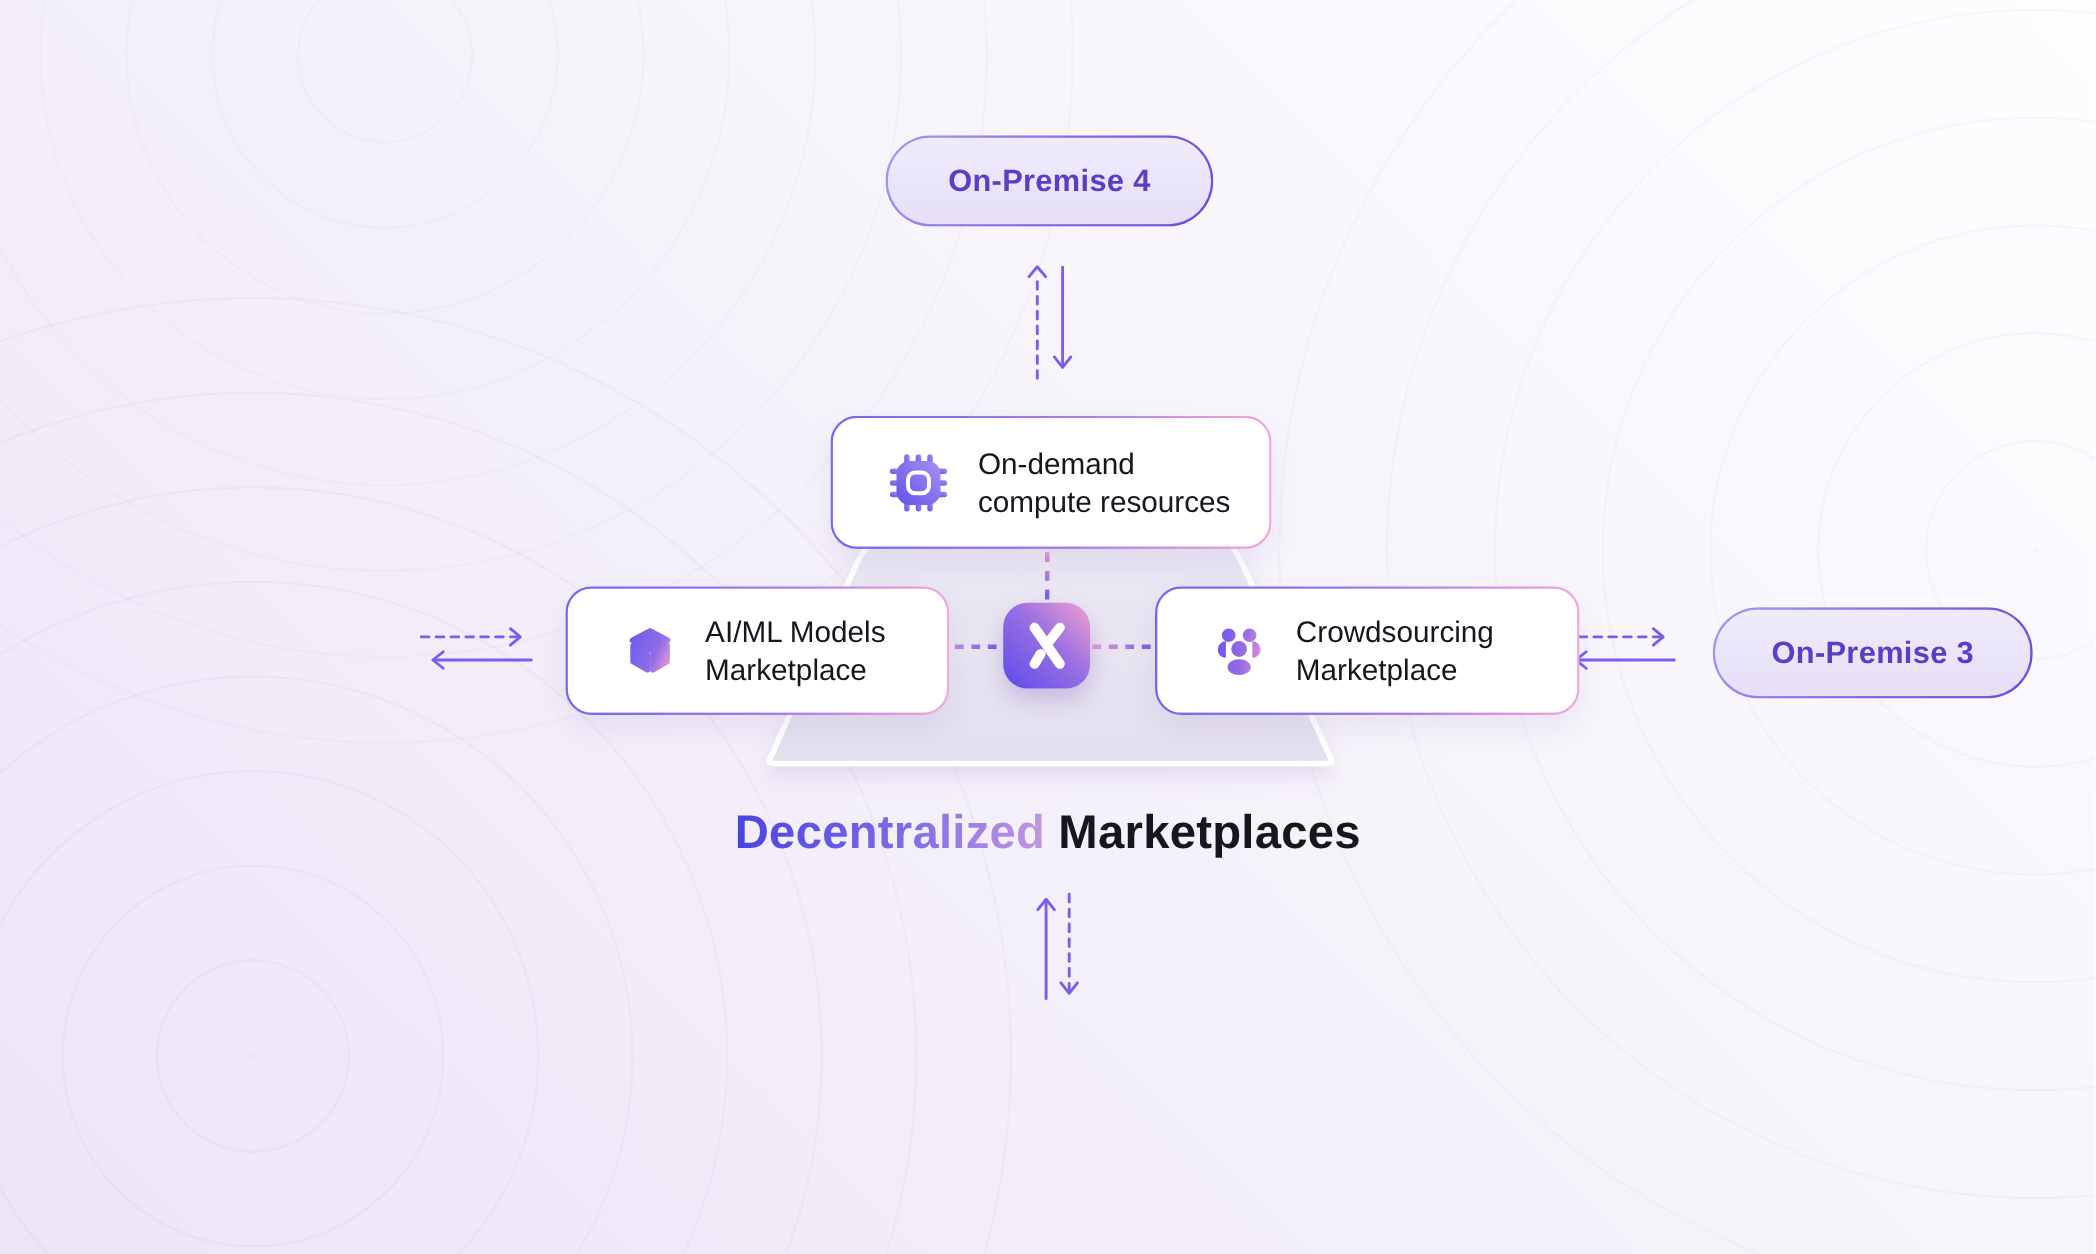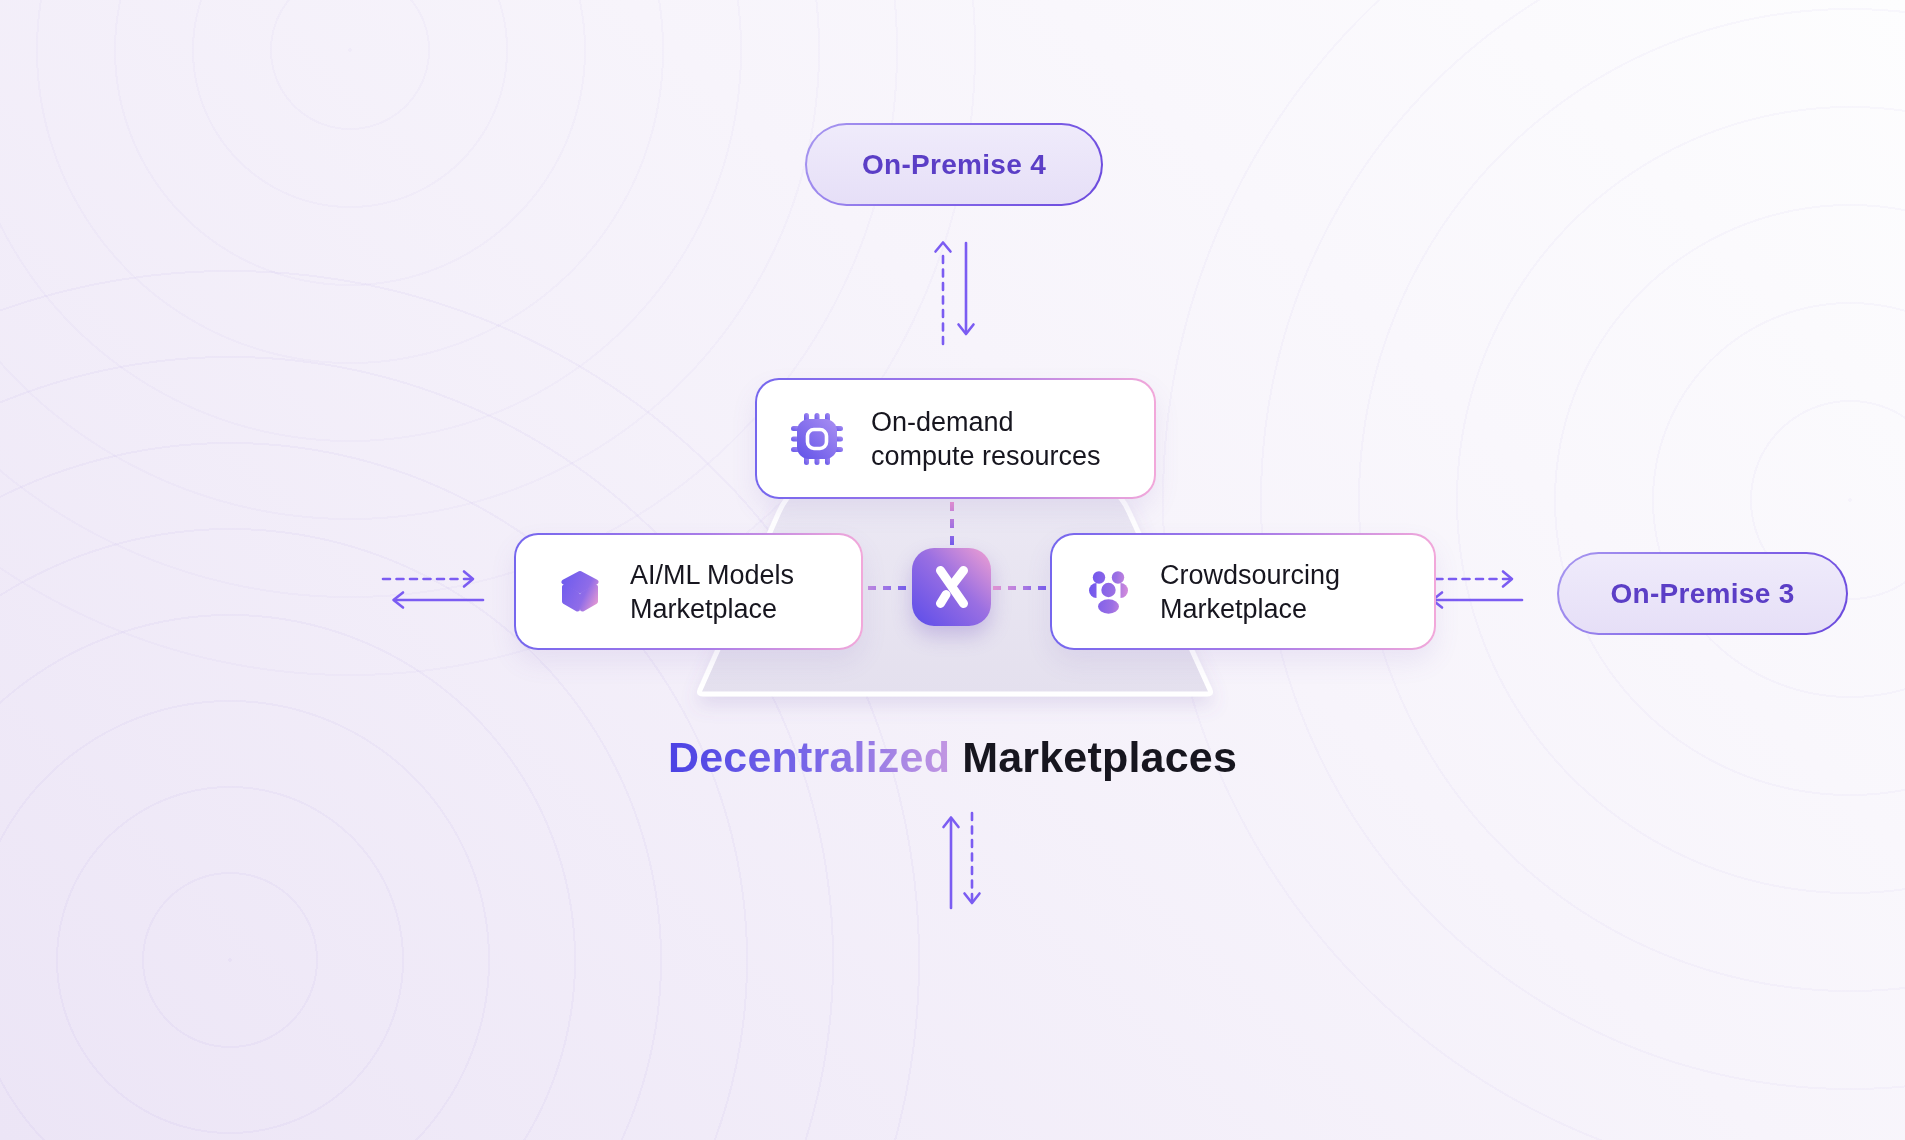--- a/index.html
+++ b/index.html
@@ -25,21 +25,21 @@
     background:linear-gradient(180deg,#efebfb,#e6dff7) padding-box,
                linear-gradient(125deg,#a898f0 0%,#8265e8 55%,#6a49dd 100%) border-box;
     font-weight:700;font-size:28px;color:#5b3ec6;letter-spacing:.3px;
   }
   .card{
     position:absolute;display:flex;align-items:center;box-sizing:border-box;
     border-radius:24px;border:2.5px solid transparent;
     background:linear-gradient(#ffffff,#ffffff) padding-box,
                linear-gradient(90deg,#7566ee 0%,#a97ce8 55%,#f2a8da 100%) border-box;
     box-shadow:0 12px 26px rgba(120,90,190,.10);
-    padding-left:32px;
+    padding-left:50px;
   }
   .card .icon-wrap{flex:0 0 auto;display:flex;align-items:center;justify-content:center;margin-right:26px;}
   .card .txt{display:flex;flex-direction:column;font-size:27px;line-height:34px;color:#17161f;font-weight:500;}
 
   .x-logo{
     position:absolute;left:912px;top:548px;width:79px;height:78px;border-radius:22px;
     background:linear-gradient(45deg,#5b4cea 0%,#9a6fe2 55%,#f0a0d2 100%);
     display:flex;align-items:center;justify-content:center;
     box-shadow:0 10px 20px rgba(110,80,190,.28);
   }
@@ -171,21 +171,21 @@
         </g>
         <rect x="18.5" y="18.5" width="19" height="19" rx="6.5" fill="none" stroke="#ffffff" stroke-width="3.6"></rect>
       </svg>
     </span>
     <span class="txt">
       <span>On-demand</span>
       <span>compute resources</span>
     </span>
   </div>
 
-  <div class="card" style="left:514px;top:533px;width:349px;height:117px;padding-left:40px;">
+  <div class="card" style="left:514px;top:533px;width:349px;height:117px;padding-left:51px;">
     <span class="icon-wrap" style="width:48px;height:48px;">
       <svg width="48" height="48" viewBox="0 0 48 48">
         <defs>
           <linearGradient id="cubeg" x1="6" y1="12" x2="45" y2="30" gradientUnits="userSpaceOnUse">
             <stop offset="0" stop-color="#6F5CEE"></stop>
               <stop offset="0.62" stop-color="#8F6CE8"></stop>
               <stop offset="1" stop-color="#E79AD2"></stop>
           </linearGradient>
         </defs>
         <g fill="url(#cubeg)" stroke="url(#cubeg)" stroke-width="5" stroke-linejoin="round">

